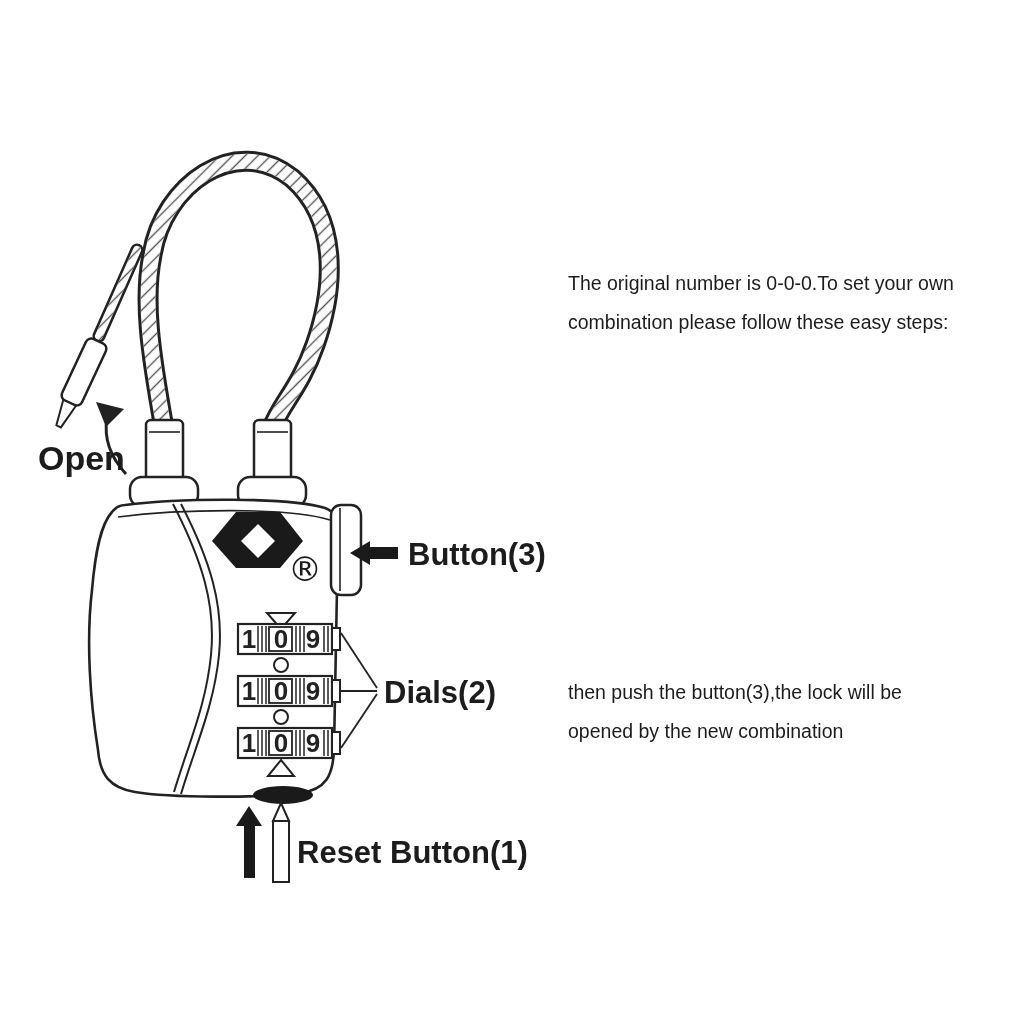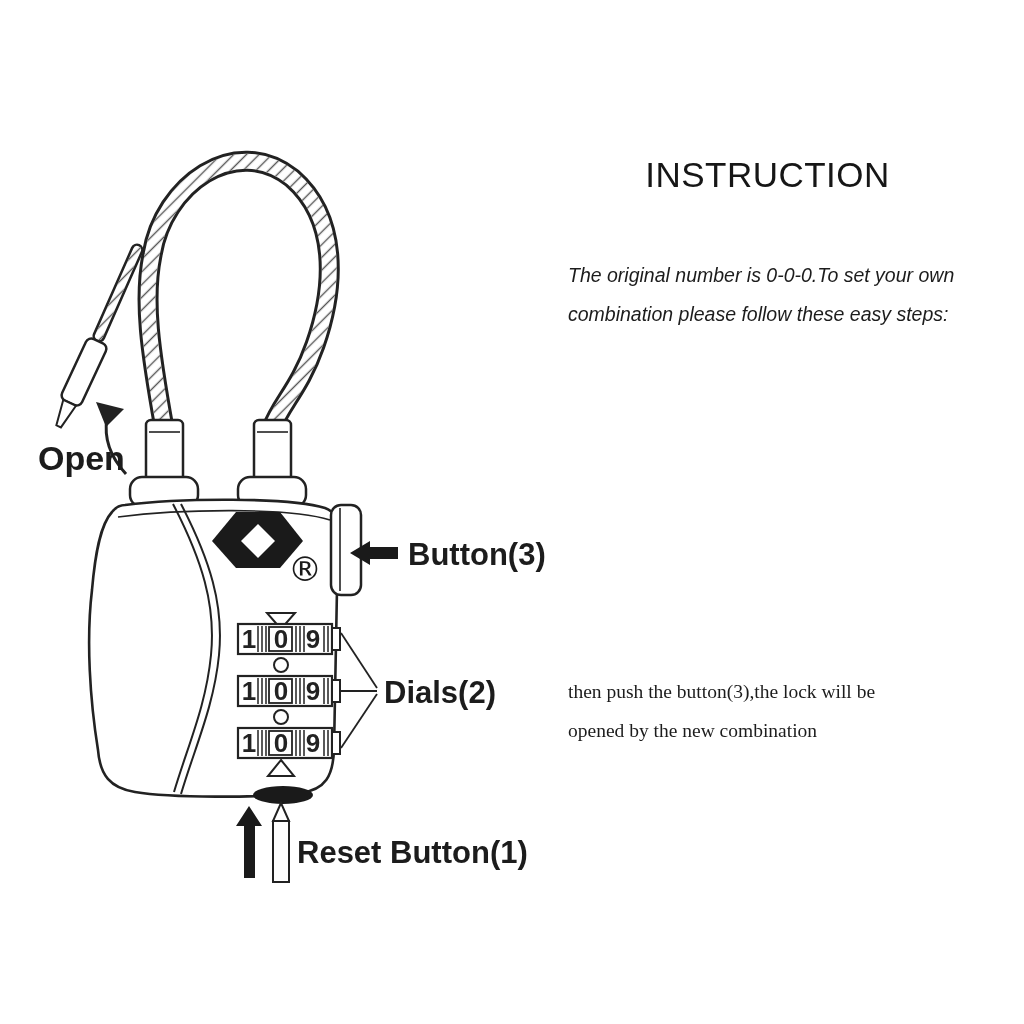--- a/index.html
+++ b/index.html
@@ -26,23 +26,23 @@
   }
   .txtcol{position:absolute;white-space:pre-line;}
   .title{
     left:560px;top:155px;width:415px;text-align:center;
     font-size:35px;letter-spacing:.5px;font-weight:400;color:#161616;
   }
   .para{
     left:568px;width:450px;
     font-size:19.5px;line-height:38.5px;color:#1c1c1c;
   }
-  .intro{top:256px;font-style:italic;}
+  .intro{top:264px;}
   .steps{top:371px;}
-  .footerp{top:673px;font-family:Liberation Serif, serif;}
+  .footerp{top:673px;}
 </style>
 </head>
 <body>
 
 <div class="canvas">
 
   <svg class="diagram" viewBox="0 0 1024 1024">
     <defs>
       <pattern id="hatch" width="9" height="9" patternUnits="userSpaceOnUse" patternTransform="rotate(45)">
         <line x1="4.5" y1="0" x2="4.5" y2="9" stroke="#555" stroke-width="1.4"></line>
@@ -171,21 +171,20 @@
 
     <ellipse cx="283" cy="795" rx="30" ry="9" fill="#1a1a1a"></ellipse>
     <g>
       <polygon points="281,803 273,821 289,821" fill="#fff" stroke="#222" stroke-width="2"></polygon>
       <rect x="273" y="821" width="16" height="61" fill="#fff" stroke="#222" stroke-width="2"></rect>
     </g>
     <polygon points="249,806 236,826 244,826 244,878 255,878 255,826 262,826" fill="#1a1a1a"></polygon>
     <text class="dlabel" x="297" y="863">Reset Button(1)</text>
   </svg>
 
-  <div class="txtcol title">INSTRUCTION</div>
 
   <div class="txtcol para intro">The original number is 0-0-0.To set your own
 combination please follow these easy steps:</div>
 
 
   <div class="txtcol para footerp">then push the button(3),the lock will be
 opened by the new combination</div>
 
 </div>
 

